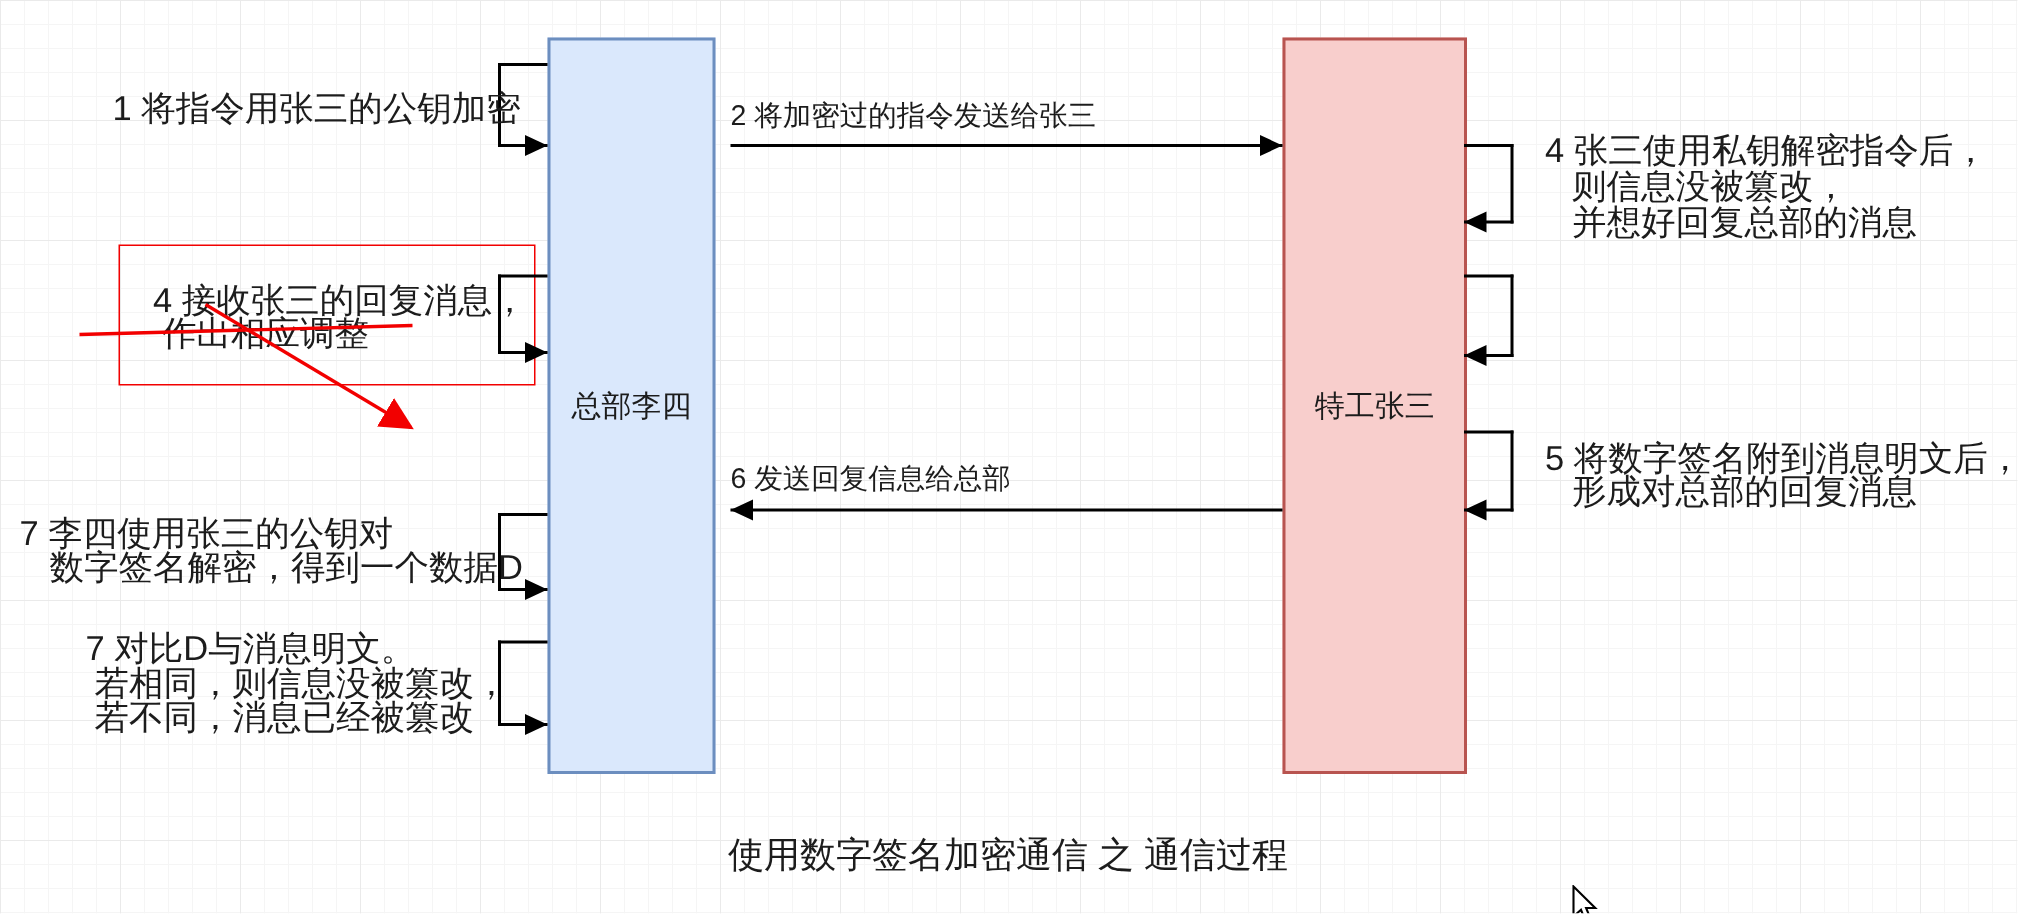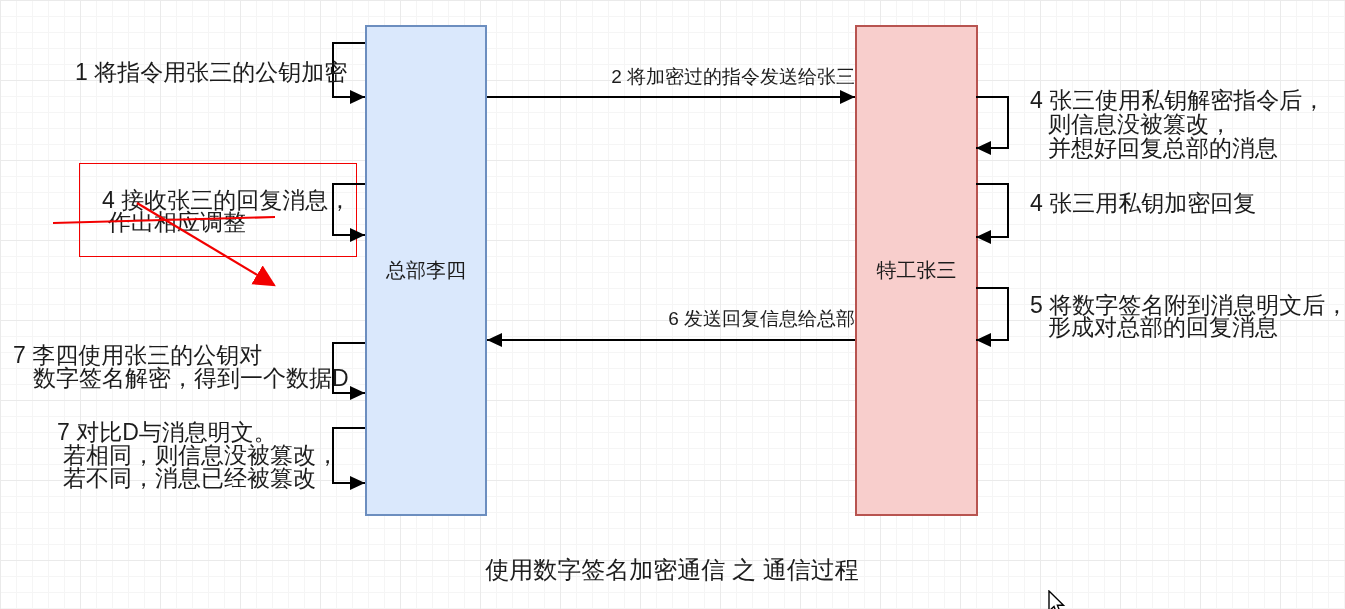--- a/index.html
+++ b/index.html
@@ -13,21 +13,21 @@
     background-color:#ffffff;
     background-image:
       linear-gradient(#eaeaea 1px, transparent 1px),
       linear-gradient(90deg, #eaeaea 1px, transparent 1px),
       linear-gradient(#f5f5f5 1px, transparent 1px),
       linear-gradient(90deg, #f5f5f5 1px, transparent 1px);
     background-size:80px 80px,80px 80px,16px 16px,16px 16px;
   }
   .actor {
     position:absolute;
-    top:25px; height:491px; width:122px;
+    top:25px; height:491px; width:112px;
     border:2px solid #6c8ebf; background:#dae8fc;
     display:flex; align-items:center; justify-content:center;
     font-size:20px;
   }
   .actor.right { border-color:#b85450; background:#f8cecc; width:123px; }
   
   .loop {
     position:absolute; width:33px;
     border:2px solid #000;
   }
@@ -40,21 +40,21 @@
   
   .hline { position:absolute; height:2px; background:#000; }
   
   .txt { position:absolute; font-size:23px; line-height:23px; white-space:nowrap; }
   .txt .ln { display:block; }
   .lh22 .ln { line-height:22px; }
   .lh24 .ln { line-height:24px; }
   .ind18 .ln + .ln { margin-left:18px; }
   .ind20 .ln + .ln { margin-left:20px; }
   .ind6  .ln + .ln { margin-left:6px; }
-  .msg-label { position:absolute; left:487px; width:368px; text-align:right; font-size:19px; }
+  .msg-label { position:absolute; left:487px; width:368px; text-align:left; font-size:19px; }
   .redrect {
     position:absolute; left:79px; top:163px; width:278px; height:94px;
     border:1.5px solid #f20000; background:transparent;
   }
   #title {
     position:absolute; left:472px; top:554px; width:400px;
     text-align:center; font-size:24px;
   }
   svg.overlay { position:absolute; left:0; top:0; pointer-events:none; }
 </style>
@@ -84,21 +84,20 @@
   <div class="ah w" style="left:976px;top:141px;"></div>
   <div class="txt lh24 ind18" style="left:1030px;top:88px;">
     <span class="ln">4 张三使用私钥解密指令后，</span>
     <span class="ln">则信息没被篡改，</span>
     <span class="ln">并想好回复总部的消息</span>
   </div>
 
   <div class="loop right" style="top:183px;height:55px;"></div>
   <div class="ah w" style="left:976px;top:230px;"></div>
   <div class="txt lh22 ind18" style="left:1030px;top:192px;">
-    <span class="ln">4 张三用私钥加密回复</span>
   </div>
 
   <div class="loop right" style="top:287px;height:54px;"></div>
   <div class="ah w" style="left:976px;top:333px;"></div>
   <div class="txt lh22 ind18" style="left:1030px;top:294px;">
     <span class="ln">5 将数字签名附到消息明文后，</span>
     <span class="ln">形成对总部的回复消息</span>
   </div>
 
   <div class="hline" style="left:487px;top:339px;width:368px;"></div>

